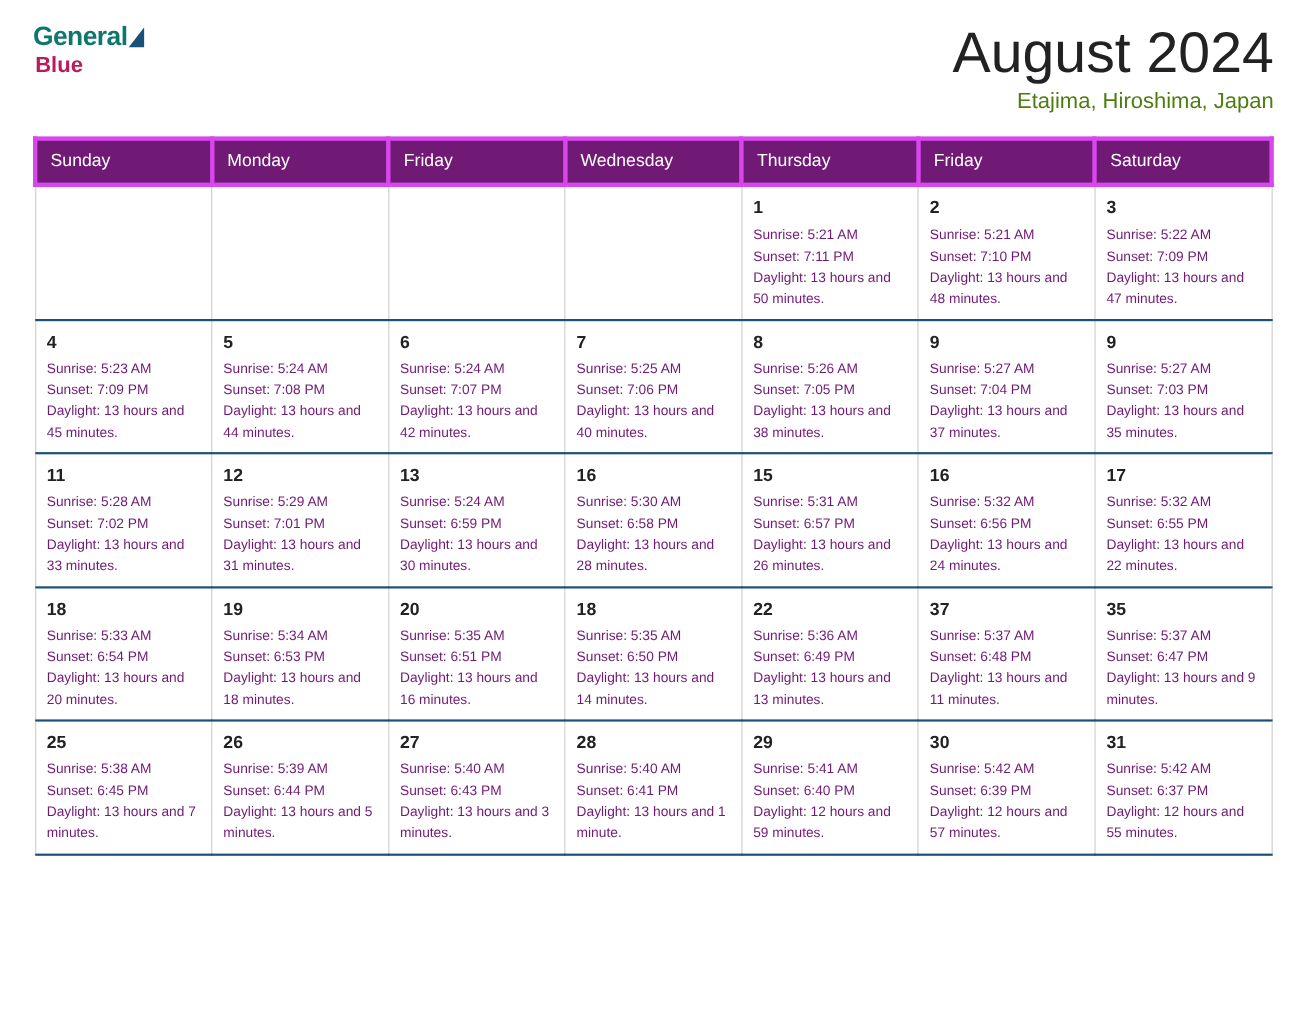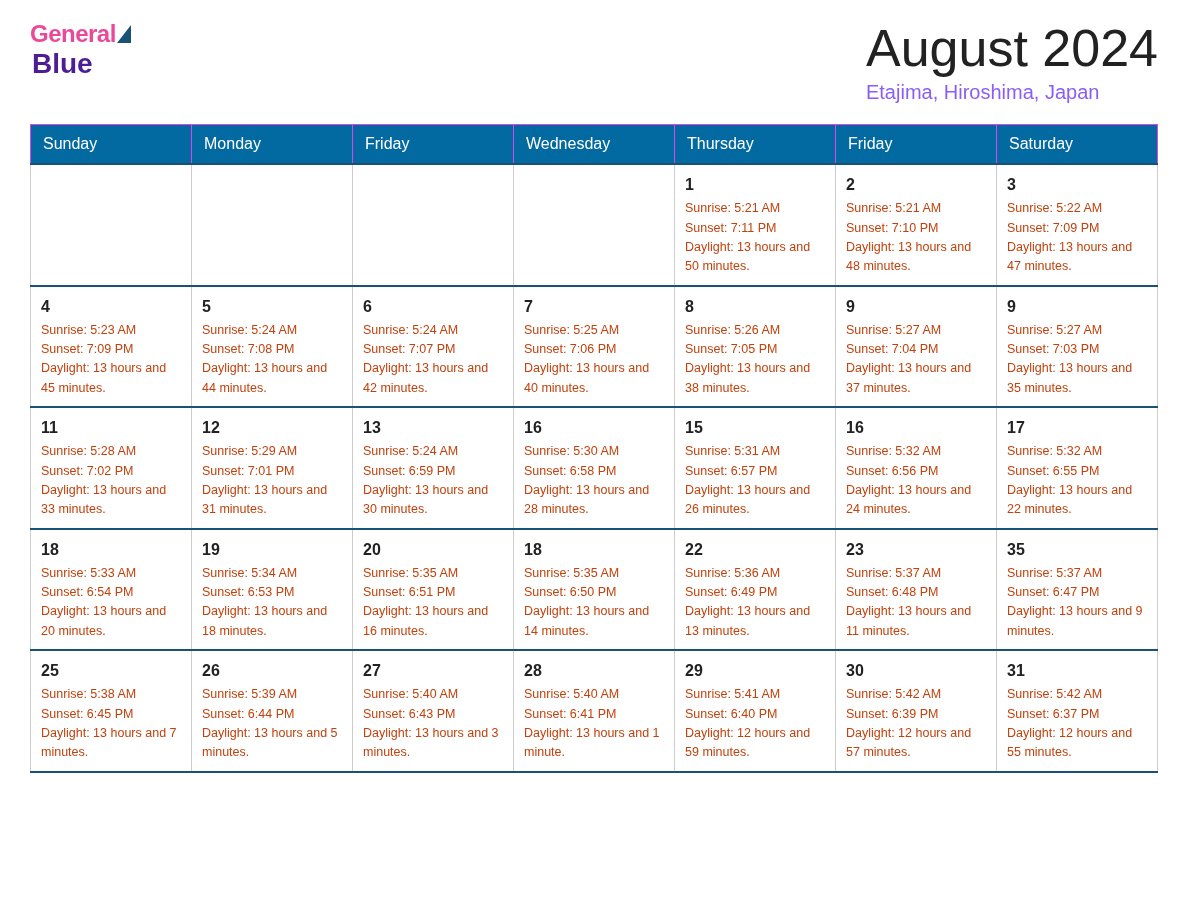--- a/index.html
+++ b/index.html
@@ -10,45 +10,46 @@
       width: 1188px;
       min-height: 918px;
     }
     .header {
       display: flex;
       justify-content: space-between;
       align-items: flex-start;
       margin-bottom: 20px;
     }
     .header-right {
+      text-align: right;
     }
     .month-title {
       font-size: 52px;
       font-weight: 300;
       color: #222;
       line-height: 1.1;
     }
     .location {
       font-size: 20px;
-      color: #8b5cf6;
+      color: #4d7c0f;
       margin-top: 4px;
     }
     .calendar {
       width: 100%;
       border-collapse: collapse;
       border: 1px solid #999;
     }
     .calendar th {
-      background-color: #0369a1;
+      background-color: #701a75;
       color: #fff;
       font-size: 16px;
       font-weight: normal;
       padding: 10px 12px;
       text-align: left;
-      border: 1px solid #d946ef;
+      border: 4px solid #d946ef;
     }
     .calendar td {
       vertical-align: top;
       padding: 8px 10px;
       border: 1px solid #ccc;
       width: 14.28%;
       min-height: 110px;
       font-size: 13px;
       color: #222;
       line-height: 1.5;
@@ -57,46 +58,46 @@
       border-bottom: 2px solid #1a5276;
     }
     .day-number {
       font-size: 16px;
       font-weight: bold;
       display: block;
       margin-bottom: 2px;
     }
     .day-info {
       font-size: 12.5px;
-      color: #c2410c;
+      color: #701a75;
       line-height: 1.55;
     }
     .empty-cell {
       background: #fff;
     }
     .logo-word-general {
       font-size: 24px;
       font-weight: bold;
-      color: #ec4899;
+      color: #0f766e;
       letter-spacing: -0.5px;
     }
     .logo-arrow {
       display: inline-block;
       width: 0;
       height: 0;
       border-style: solid;
       border-width: 0 0 18px 14px;
       border-color: transparent transparent #1a5276 transparent;
       margin-bottom: 5px;
       margin-left: 1px;
     }
     .logo-blue-word {
-      font-size: 28px;
+      font-size: 20px;
       font-weight: bold;
-      color: #4c1d95;
+      color: #be185d;
     }
     .logo-container {
       display: flex;
       flex-direction: column;
     }
     .logo-row1 {
       display: flex;
       align-items: flex-end;
     }
     .logo-row2 {
@@ -294,21 +295,21 @@
 and 14 minutes.</div>
         </td>
         <td>
           <span class="day-number">22</span>
           <div class="day-info">Sunrise: 5:36 AM
 Sunset: 6:49 PM
 Daylight: 13 hours
 and 13 minutes.</div>
         </td>
         <td>
-          <span class="day-number">23</span>
+          <span class="day-number">37</span>
           <div class="day-info">Sunrise: 5:37 AM
 Sunset: 6:48 PM
 Daylight: 13 hours
 and 11 minutes.</div>
         </td>
         <td>
           <span class="day-number">35</span>
           <div class="day-info">Sunrise: 5:37 AM
 Sunset: 6:47 PM
 Daylight: 13 hours

